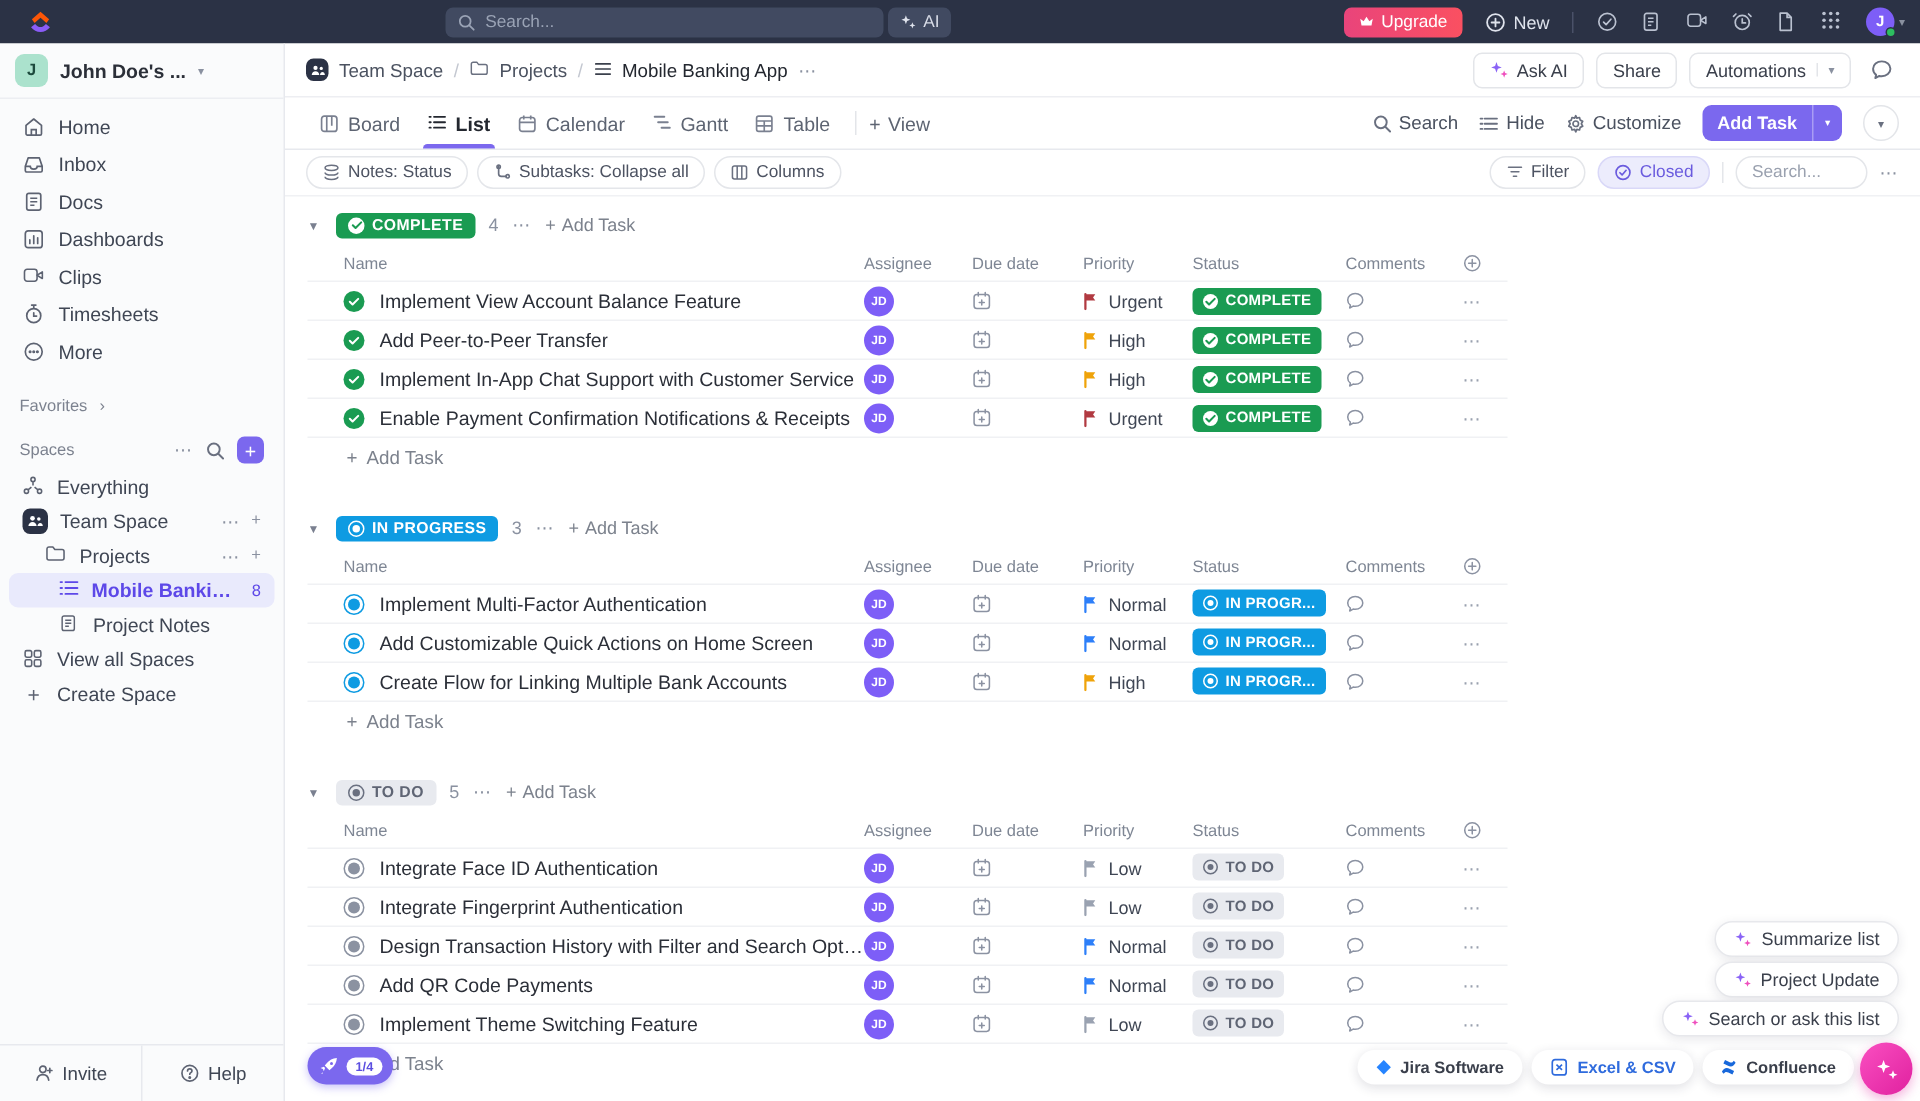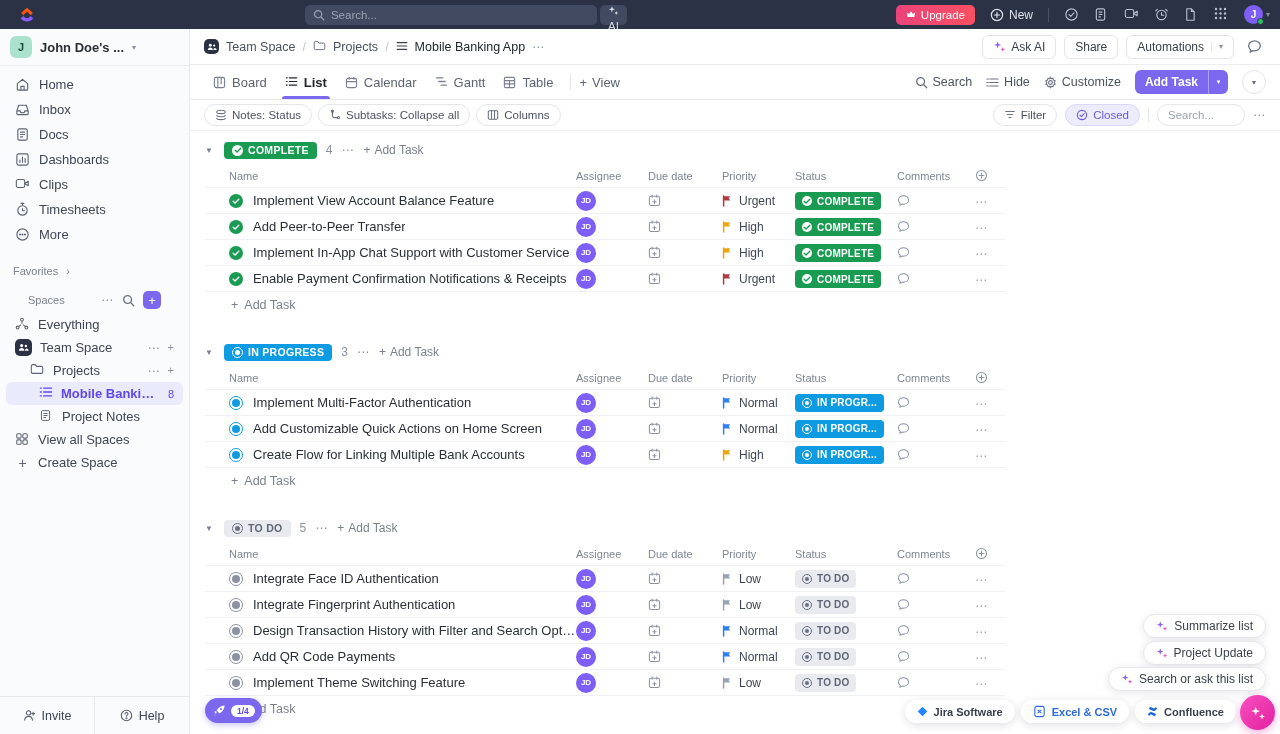--- a/index.html
+++ b/index.html
@@ -7,21 +7,21 @@
   body { font-family:"Liberation Sans","DejaVu Sans",sans-serif; background:#fff; color:#2b2f38; }
   .app { width:1280px; height:734px; position:relative; display:flex; flex-direction:column; }
 
   
   .topbar { height:29px; background:#2b3245; display:flex; align-items:center; padding:0 10px; flex-shrink:0; }
   .logo { width:18px; height:18px; margin-left:8px; }
   .tb-center { display:flex; align-items:center; gap:3px; margin:0 auto; }
   .tb-search { width:292px; height:20px; background:#414a61; border-radius:5px; display:flex; align-items:center; gap:6px; padding:0 8px; }
   .tb-search input { background:transparent; border:none; outline:none; color:#cfd5e2; font-size:11.5px; width:100%; font-family:inherit; }
   .tb-search input::placeholder { color:#9aa3b5; }
-  .tb-ai { height:20px; background:#414a61; border-radius:5px; display:flex; align-items:center; gap:4px; padding:0 8px; color:#d7dbe6; font-size:11.5px; cursor:pointer;flex-direction:column; }
+  .tb-ai { height:20px; background:#414a61; border-radius:5px; display:flex; align-items:center; gap:4px; padding:0 8px; color:#d7dbe6; font-size:11.5px; cursor:pointer; }
   .tb-right { display:flex; align-items:center; gap:15px; }
   .upgrade-btn { height:20px; border-radius:5px; background:linear-gradient(90deg,#e9447b,#fa5061); color:#fff; font-size:11.5px; display:flex; align-items:center; gap:5px; padding:0 10px; border:none; cursor:pointer; font-family:inherit; }
   .new-btn { display:flex; align-items:center; gap:5px; color:#dfe3ec; font-size:12px; cursor:pointer; background:none; border:none; font-family:inherit; }
   .tb-divider { width:1px; height:14px; background:#4a5168; }
   .tb-icon { width:15px; height:15px; color:#bac1d0; display:inline-flex; cursor:pointer; }
   .tb-avatar-wrap { display:flex; align-items:center; gap:3px; cursor:pointer; }
   .tb-avatar { width:19px; height:19px; border-radius:50%; background:#7d5ef7; color:#fff; font-size:10px; font-weight:bold; display:flex; align-items:center; justify-content:center; position:relative; }
   .tb-avatar .dot { position:absolute; right:-1px; bottom:-1px; width:7px; height:7px; border-radius:50%; background:#2dbe60; border:1.5px solid #2b3245; }
 
   
@@ -30,21 +30,21 @@
   
   .sidebar { width:190px; background:#fafbfc; border-right:1px solid #e7e9ee; display:flex; flex-direction:column; flex-shrink:0; }
   .ws-switcher { height:36px; display:flex; align-items:center; gap:8px; padding:0 10px; cursor:pointer; }
   .ws-avatar { width:22px; height:22px; border-radius:6px; background:#abe2cd; color:#1d4a3d; font-weight:bold; font-size:11px; display:flex; align-items:center; justify-content:center; }
   .ws-name { font-size:13px; font-weight:bold; color:#2b2f38; }
   .chev { color:#8a91a0; font-size:8px; }
   .side-nav { padding:6px 6px 2px; border-top:1px solid #eceef2; }
   .nav-item { height:25px; display:flex; align-items:center; gap:9px; padding:0 9px; border-radius:6px; font-size:13px; color:#3f4654; cursor:pointer; }
   .nav-ic { width:15px; height:15px; color:#5d6372; display:inline-flex; }
   .fav-row { margin:16px 13px 2px; font-size:11px; color:#7c828f; display:flex; align-items:center; gap:8px; cursor:pointer; }
-  .spaces-head { margin:12px 23px 4px; padding:0 5px; font-size:11px; color:#7c828f; display:flex; align-items:center; }
+  .spaces-head { margin:12px 8px 4px; padding:0 5px; font-size:11px; color:#7c828f; display:flex; align-items:center; }
   .spaces-head .sp-actions { margin-left:auto; display:flex; align-items:center; gap:8px; }
   .plus-sq { width:18px; height:18px; border-radius:5px; background:#7b68ee; color:#fff; font-size:13px; display:flex; align-items:center; justify-content:center; cursor:pointer; }
   .tree { padding:0 6px; }
   .tree-item { height:23px; display:flex; align-items:center; gap:8px; padding:0 9px; border-radius:6px; font-size:13px; color:#3f4654; cursor:pointer; }
   .tree-item .trail { margin-left:auto; display:flex; gap:7px; color:#8a91a0; font-size:11px; }
   .tree-item.lvl2 { padding-left:24px; }
   .tree-item.lvl3 { padding-left:33px; }
   .tree-item.selected { background:#e9eafc; color:#5d48e8; font-weight:bold; }
   .tree-item.selected .nav-ic { color:#5d48e8; }
   .ts-avatar { width:17px; height:17px; border-radius:5px; background:#2b3245; display:flex; align-items:center; justify-content:center; }

